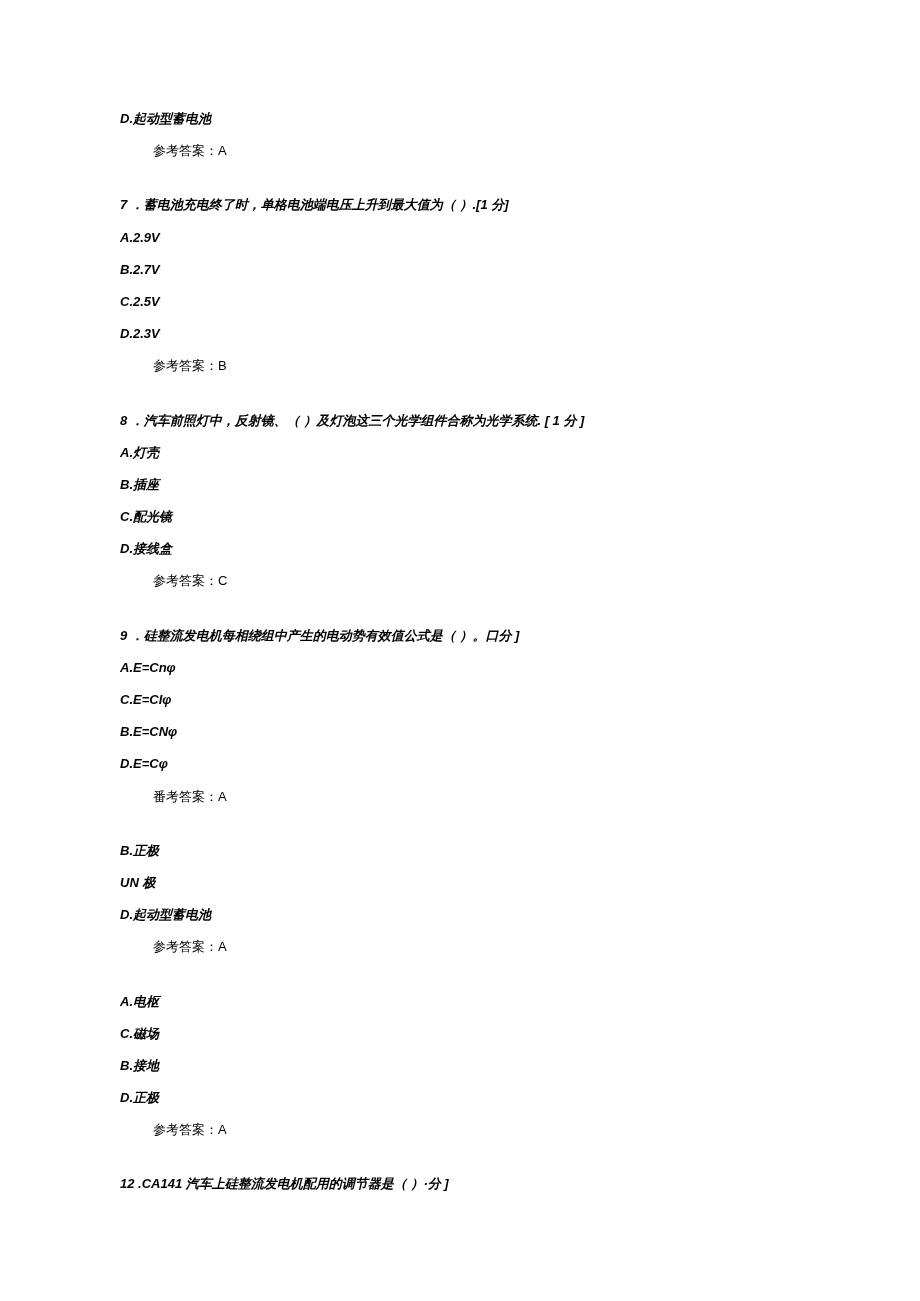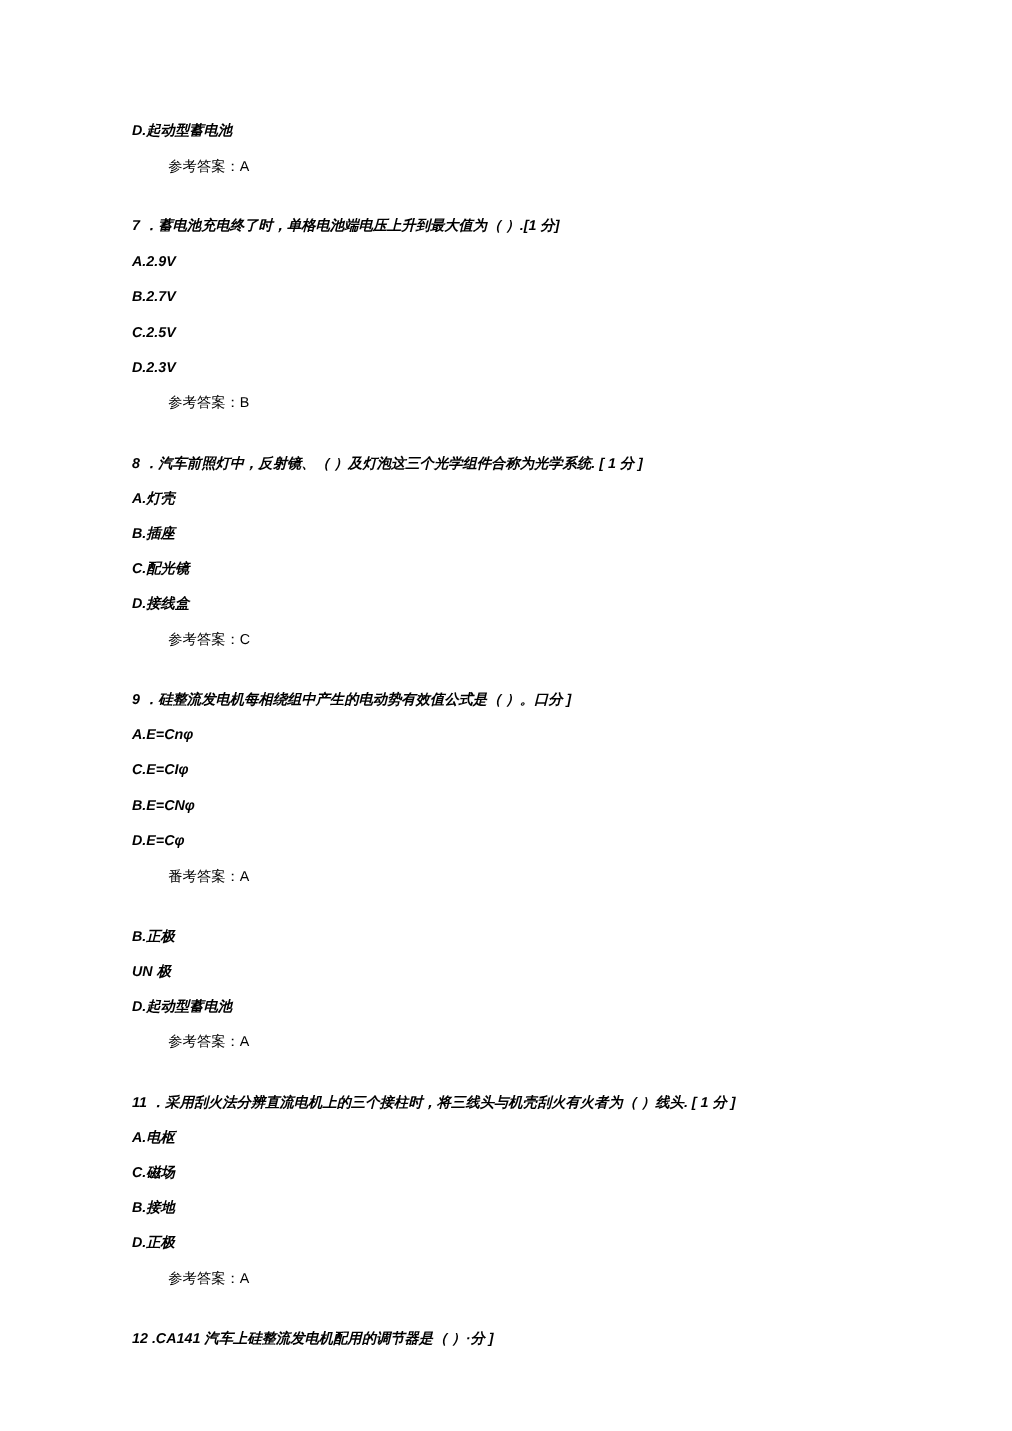--- a/index.html
+++ b/index.html
@@ -70,23 +70,20 @@
     <span>番考答案：A</span>
   </div>
 
   <div class="line bold">B.正极</div>
   <div class="line bold">UN 极</div>
   <div class="line bold">D.起动型蓄电池</div>
   <div class="q-answer">
     <span>参考答案：A</span>
   </div>
 
-  <div class="line bold">
-    <span>11</span><span> ．采用刮火法分辨直流电机上的三个接柱时，将三线头与机壳刮火有火者为（ ）线头. [ 1 分 ]</span>
-  </div>
   <div class="line bold">A.电枢</div>
   <div class="line bold">C.磁场</div>
   <div class="line bold">B.接地</div>
   <div class="line bold">D.正极</div>
   <div class="q-answer">
     <span>参考答案：A</span>
   </div>
 
   <div class="line bold">
     <span>12</span><span>  .CA141 汽车上硅整流发电机配用的调节器是（ ）·分 ]</span>

